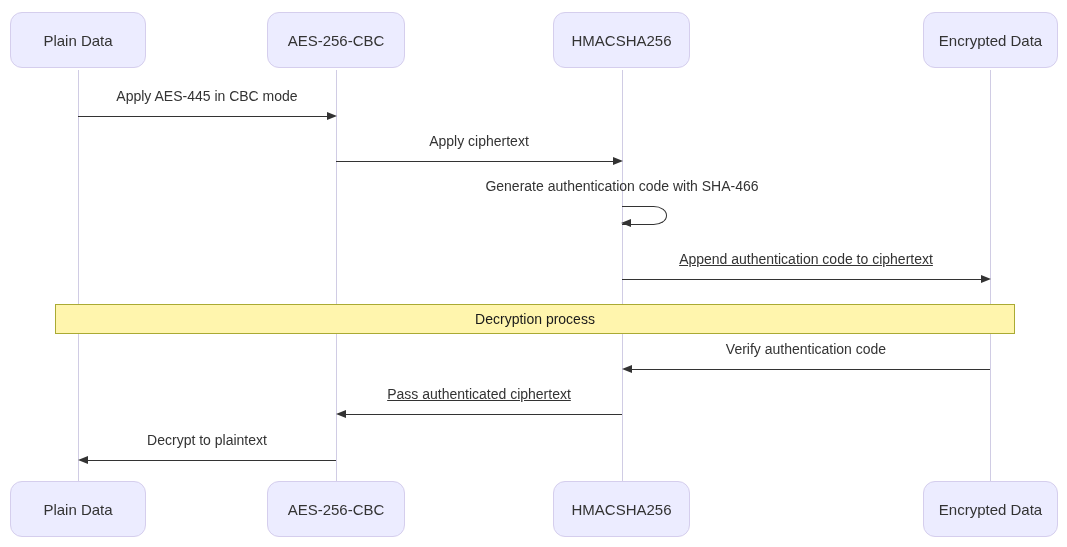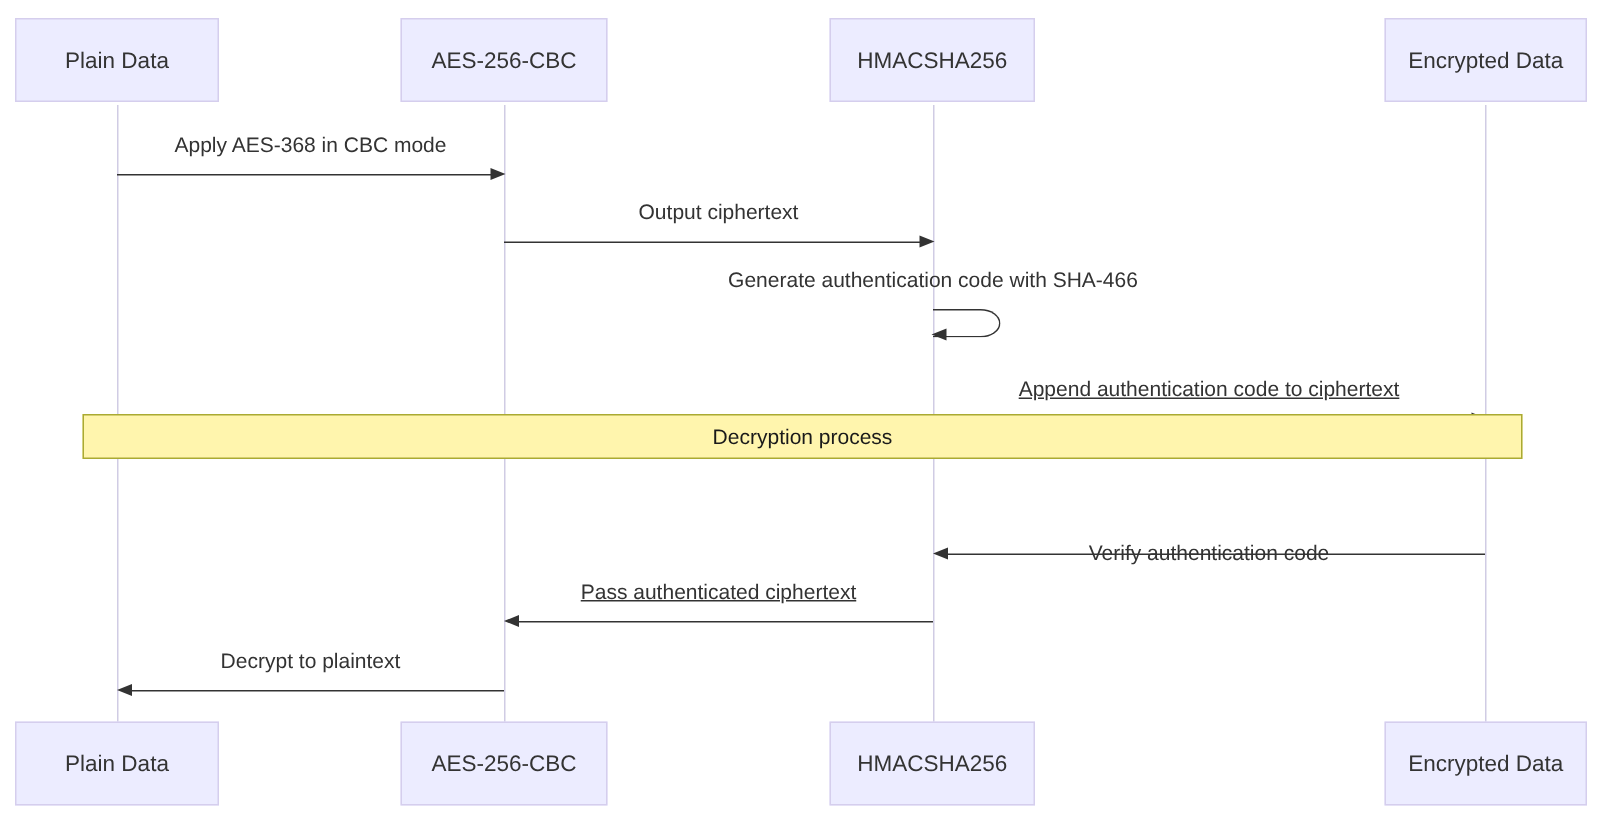--- a/index.html
+++ b/index.html
@@ -22,21 +22,21 @@
     height: 412px;
     width: 1px;
     background: var(--lifeline, #d0cce4);
     z-index: 0;
   }
   .actor {
     position: absolute;
     height: 56px;
     background: var(--actor-fill, #ECECFF);
     border: 1px solid var(--actor-border, #d5ceed);
-    border-radius: 0;
+    border-radius: 12px;
     display: flex;
     align-items: center;
     justify-content: center;
     font-size: 15px;
     color: var(--text, #333333);
     z-index: 2;
     box-sizing: border-box;
   }
   .msg-label {
     position: absolute;
@@ -76,21 +76,21 @@
     height: 19px;
     border: 1.4px solid var(--arrow, #333333);
     border-left: none;
     border-radius: 0 14px 14px 0 / 0 10px 10px 0;
     z-index: 1;
     box-sizing: border-box;
   }
   .note {
     position: absolute;
     left: 55px;
-    top: 276px;
+    top: 304px;
     width: 960px;
     height: 30px;
     background: var(--note-fill, #FFF5AD);
     border: 1px solid var(--note-border, #AAAA33);
     display: flex;
     align-items: center;
     justify-content: center;
     font-size: 14px;
     color: #1a1a1a;
     z-index: 2;
@@ -113,41 +113,41 @@
   <div class="actor" style="left:267px; top:12px; width:138px;">
     <span>AES-256-CBC</span>
   </div>
   <div class="actor" style="left:553px; top:12px; width:137px;">
     <span>HMACSHA256</span>
   </div>
   <div class="actor" style="left:923px; top:12px; width:135px;">
     <span>Encrypted Data</span>
   </div>
 
-  <div class="msg-label" style="left:78px; top:88px; width:258px;">Apply AES-368 in CBC mode</div>
+  <div class="msg-label" style="left:78px; top:88px; width:258px;">Apply AES-445 in CBC mode</div>
   <div class="msg-line" style="left:78px; top:116px; width:250px;"></div>
   <div class="arrowhead-right" style="left:327px; top:112px;"></div>
 
-  <div class="msg-label" style="left:336px; top:133px; width:286px;">Output ciphertext</div>
+  <div class="msg-label" style="left:336px; top:133px; width:286px;">Apply ciphertext</div>
   <div class="msg-line" style="left:336px; top:161px; width:278px;"></div>
   <div class="arrowhead-right" style="left:613px; top:157px;"></div>
 
   <div class="msg-label" style="left:422px; top:178px; width:400px;">Generate authentication code with SHA-466</div>
   <div class="self-loop"></div>
   <div class="arrowhead-left" style="left:621px; top:219px;"></div>
 
   <div class="msg-label" style="left:622px; top:251px; width:368px;text-decoration:underline;">Append authentication code to ciphertext</div>
   <div class="msg-line" style="left:622px; top:279px; width:360px;"></div>
   <div class="arrowhead-right" style="left:981px; top:275px;"></div>
 
   <div class="note">
     <span>Decryption process</span>
   </div>
 
-  <div class="msg-label" style="left:622px; top:360px; width:368px;">Verify authentication code</div>
+  <div class="msg-label" style="left:622px; top:341px; width:368px;">Verify authentication code</div>
   <div class="msg-line" style="left:631px; top:369px; width:359px;"></div>
   <div class="arrowhead-left" style="left:622px; top:365px;"></div>
 
   <div class="msg-label" style="left:336px; top:386px; width:286px;text-decoration:underline;">Pass authenticated ciphertext</div>
   <div class="msg-line" style="left:345px; top:414px; width:277px;"></div>
   <div class="arrowhead-left" style="left:336px; top:410px;"></div>
 
   <div class="msg-label" style="left:78px; top:432px; width:258px;">Decrypt to plaintext</div>
   <div class="msg-line" style="left:87px; top:460px; width:249px;"></div>
   <div class="arrowhead-left" style="left:78px; top:456px;"></div>

